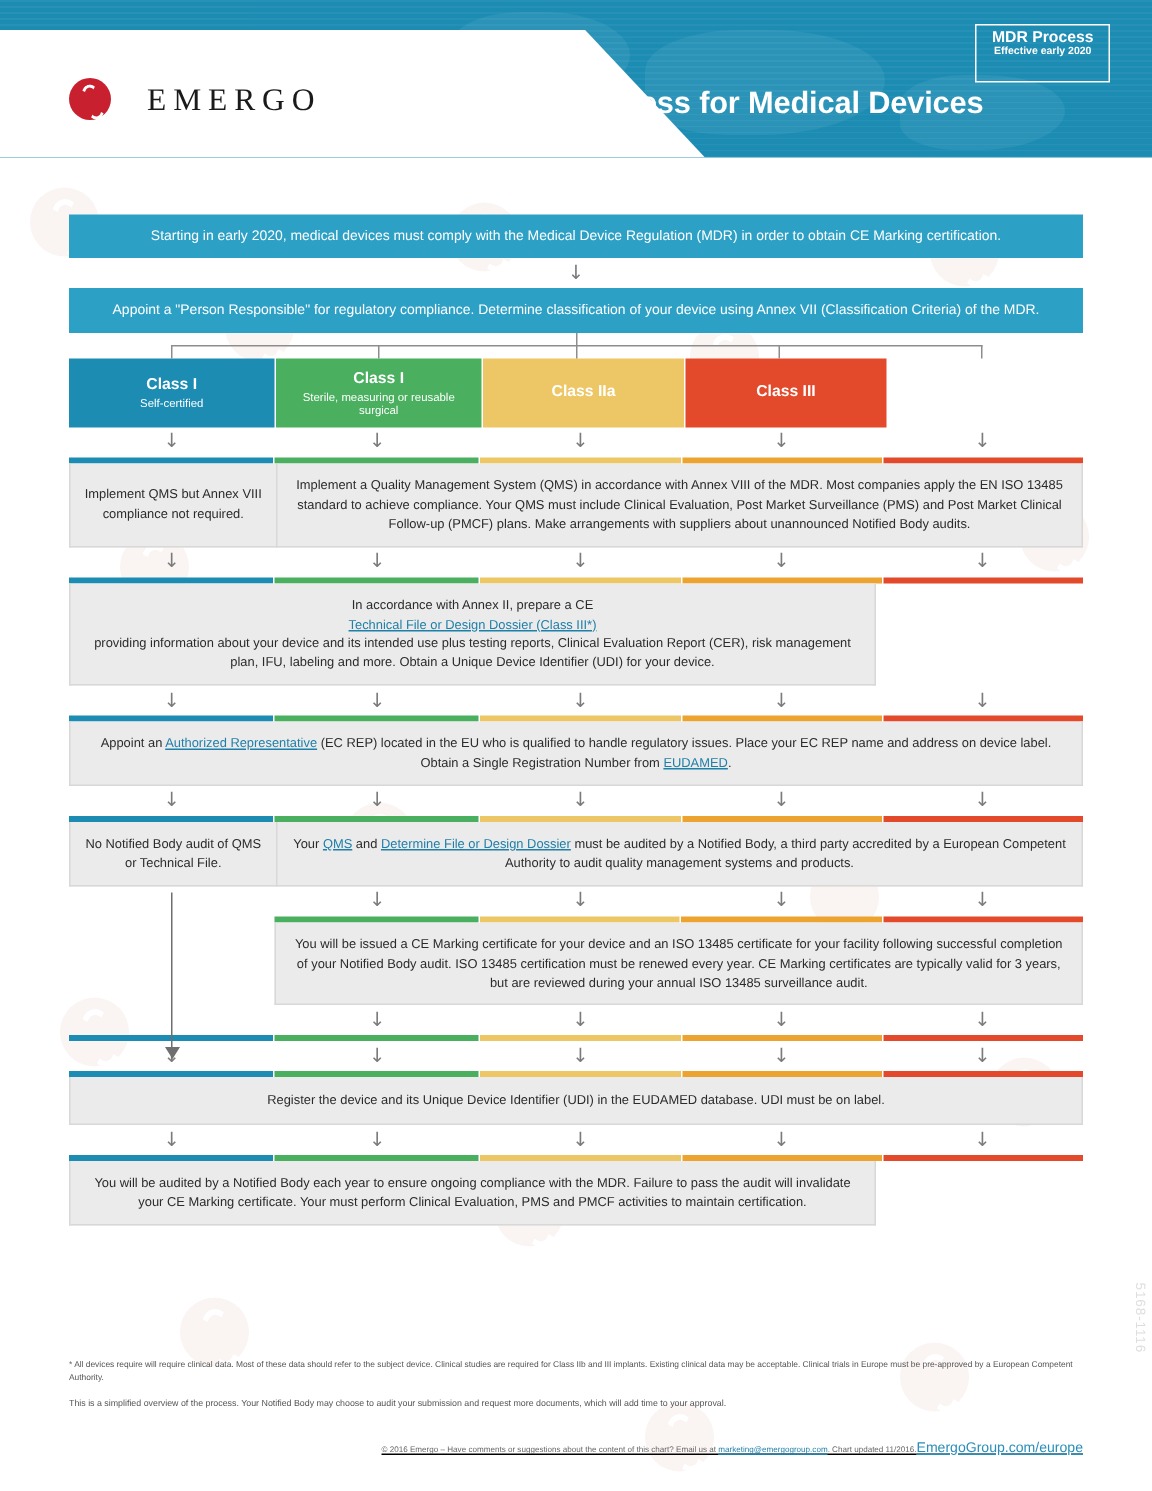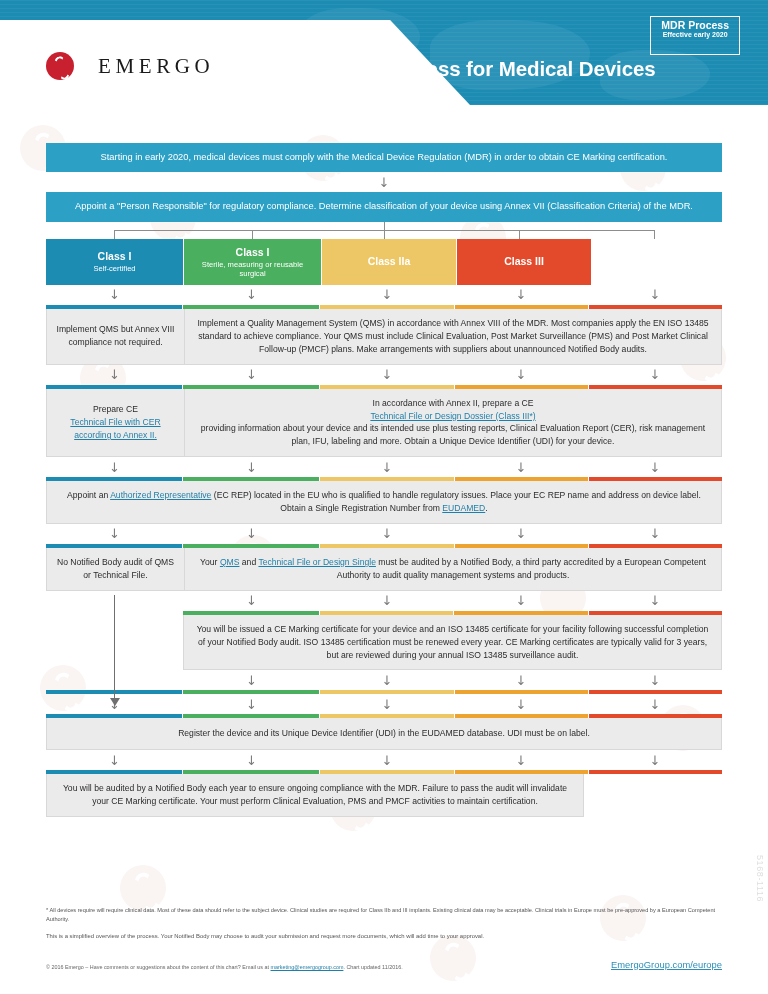--- a/index.html
+++ b/index.html
@@ -141,21 +141,21 @@
   .long-arrow::after {
     content: ""; position: absolute; left: -4px; bottom: -1px;
     border-left: 5px solid transparent; border-right: 5px solid transparent;
     border-top: 8px solid #6f6f6f;
   }
 
   
   .footer { position: absolute; left: 46px; top: 906px; width: 700px; z-index: 2; }
   .fn { font-size: 5.6px; color: #555; line-height: 1.65; margin-bottom: 8px; max-width: 676px; }
   .fn2 { font-size: 5.9px; color: #555; line-height: 1.6; margin-bottom: 17px; }
-  .foot-bottom { display: flex; justify-content: space-between; align-items: flex-end; width: 676px; }
+  .foot-bottom { display: flex; justify-content: flex-end; align-items: flex-end; width: 676px; text-decoration: underline; }
   .copy { font-size: 5.4px; color: #666; }
   .site { font-size: 9.4px; color: #2a8fb8; text-decoration: underline; }
 </style>
 </head>
 <body>
 
 <div class="page">
 
   <div class="header">
     <div class="header-map">
@@ -286,24 +286,20 @@
     </div>
 
     <div class="stripes">
       <div class="c0" style="background:#1d8cb3"></div>
         <div class="c1" style="background:#4aaf5e"></div>
       <div class="c2" style="background:#edc765"></div>
         <div class="c3" style="background:#eda32f"></div>
       <div class="c4" style="background:#e3492b"></div>
     </div>
     <div class="panel-row">
-      <div class="panel narrow">
-        <span>Prepare CE</span>
-        <a class="lk">Technical File with CER according to Annex II.</a>
-      </div>
       <div class="panel wide">
         <span>In accordance with Annex II, prepare a CE </span>
           <a class="lk">Technical File  or Design Dossier (Class III*)</a>
           <span> providing information about your device  and its intended use plus testing reports, Clinical  Evaluation Report (CER), risk management plan, IFU, labeling and more. Obtain a Unique Device Identifier (UDI) for your device.</span>
       </div>
     </div>
 
     <div class="arrows5">
       <div class="c0">
           <span class="arrow">↓</span>
@@ -356,21 +352,21 @@
     <div class="stripes">
       <div class="c0" style="background:#1d8cb3"></div>
         <div class="c1" style="background:#4aaf5e"></div>
       <div class="c2" style="background:#edc765"></div>
         <div class="c3" style="background:#eda32f"></div>
       <div class="c4" style="background:#e3492b"></div>
     </div>
     <div class="panel-row">
       <div class="panel narrow">No Notified Body audit of QMS or Technical File.</div>
       <div class="panel wide">
-        <div><span>Your </span><a class="lk">QMS</a><span> and </span><a class="lk">Technical File or Design Single</a><span> must be audited by a Notified Body, a third party accredited by a European Competent Authority to audit quality management systems and products.</span></div>
+        <div><span>Your </span><a class="lk">QMS</a><span> and </span><a class="lk">Determine File or Design Dossier</a><span> must be audited by a Notified Body, a third party accredited by a European Competent Authority to audit quality management systems and products.</span></div>
       </div>
     </div>
 
     <div style="position:relative;">
       <div class="long-arrow" style="top:4px;height:110px;"></div>
 
       <div class="arrows5">
         <div class="c0"></div>
         <div class="c1">
             <span class="arrow">↓</span>

